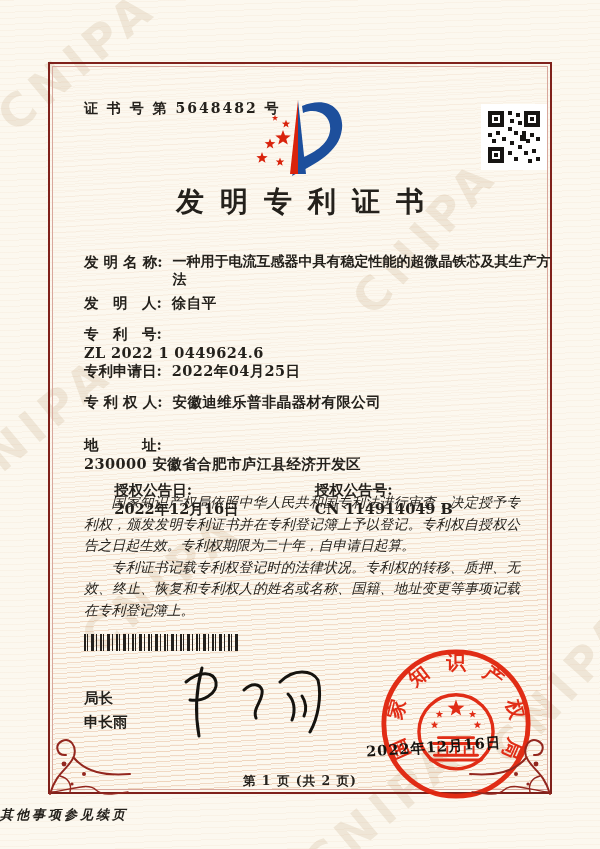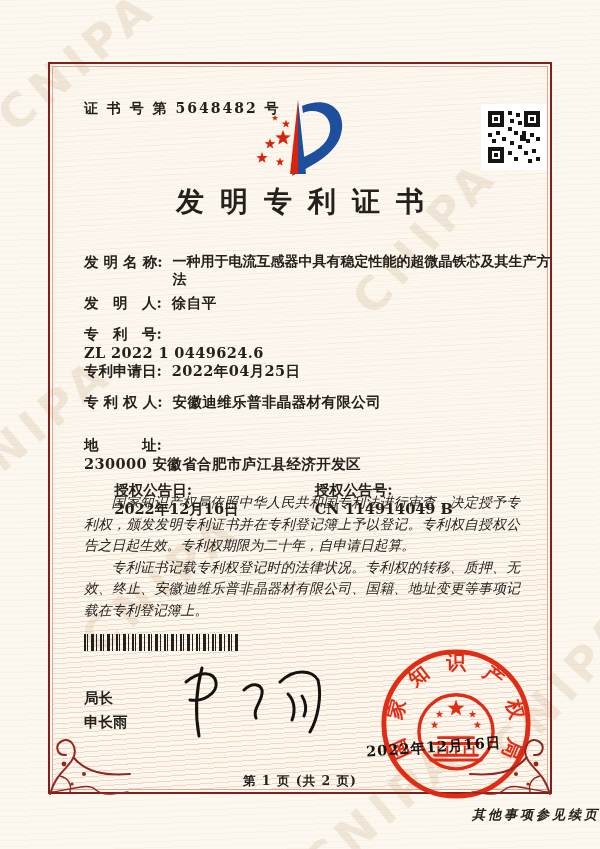--- a/index.html
+++ b/index.html
@@ -41,22 +41,22 @@
         #23201c 12px 13px,transparent 13px 16px);}
   .director{position:absolute;left:84px;top:686px;font-size:14.5px;
       font-weight:600;line-height:24px;}
   .sig{position:absolute;left:172px;top:656px;width:150px;height:84px;}
   .seal{position:absolute;left:378px;top:646px;width:156px;height:156px;opacity:.96;}
   .seal-date{position:absolute;left:366px;top:736px;width:190px;font-size:14.5px;
       font-weight:bold;letter-spacing:1px;color:#15130f;transform:rotate(-4deg);
       z-index:5;white-space:nowrap;}
   .page-number{position:absolute;left:0;right:0;top:773px;text-align:center;
       font-size:12.5px;font-weight:600;letter-spacing:1px;}
-  .note{position:absolute;left:0;right:0;top:806px;text-align:right;
-      font-size:13px;font-style:italic;font-weight:600;letter-spacing:3px;padding-left:34px;}
+  .note{position:absolute;left:0;right:0;top:806px;text-align:left;
+      font-size:13px;font-style:italic;font-weight:600;letter-spacing:3px;}
   .flourish{position:absolute;width:92px;height:86px;z-index:3;}
   .flourish.left{left:42px;top:714px;}
   .flourish.right{left:466px;top:714px;transform:scaleX(-1);}
 </style>
 </head>
 <body>
 
 <div class="page">
 
   <div class="wm" style="left:-18px;top:34px;">CNIPA</div>
@@ -186,21 +186,21 @@
       <span>2022年12月16日</span>
     </span>
     <span>
       <span>授权公告号:</span>
       <span>CN 114914049 B</span>
     </span>
   </div>
 
   <div class="legal">
     <p>国家知识产权局依照中华人民共和国专利法进行审查，决定授予专利权，颁发发明专利证书并在专利登记簿上予以登记。专利权自授权公告之日起生效。专利权期限为二十年，自申请日起算。</p>
-    <p>专利证书记载专利权登记时的法律状况。专利权的转移、质押、无效、终止、安徽迪维乐普非晶器材有限公司、国籍、地址变更等事项记载在专利登记簿上。</p>
+    <p>专利证书记载专利权登记时的法律状况。专利权的转移、质押、无效、终止、恢复和专利权人的姓名或名称、国籍、地址变更等事项记载在专利登记簿上。</p>
   </div>
 
   <div class="barcode"></div>
 
   <div class="director">
     <div>局长</div>
     <div>申长雨</div>
   </div>
 
   <svg class="sig" viewBox="0 0 150 84">

